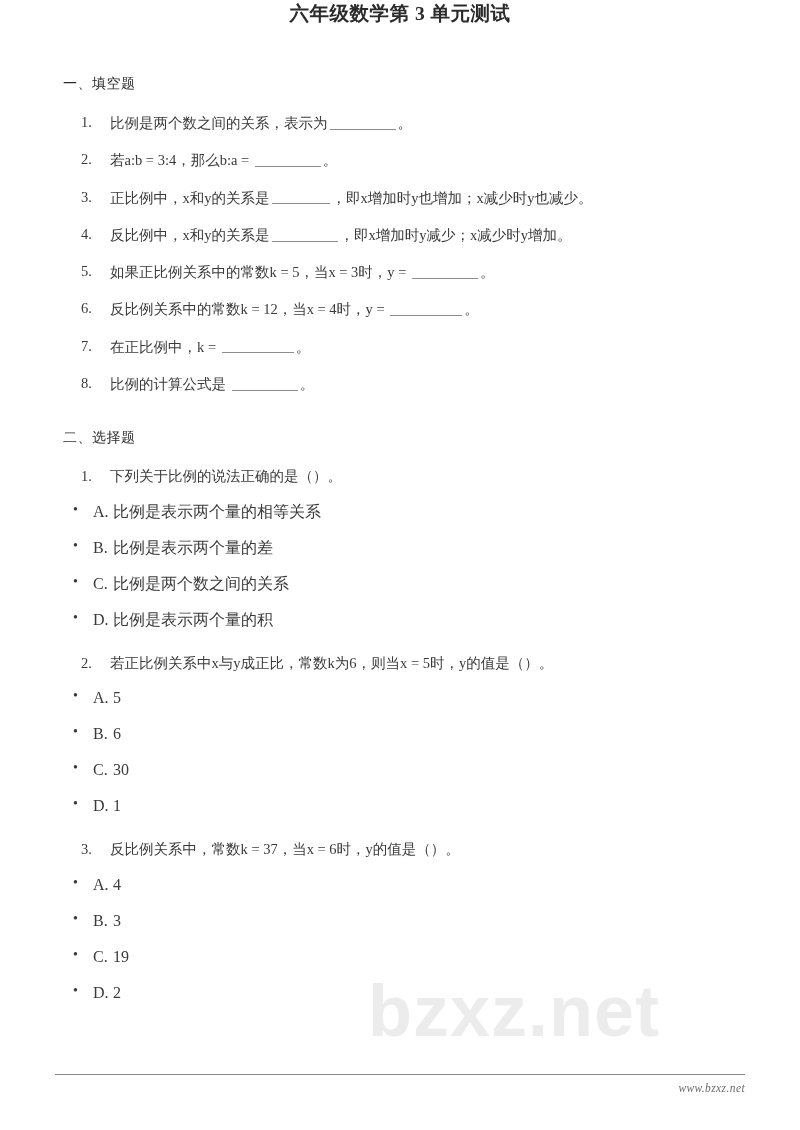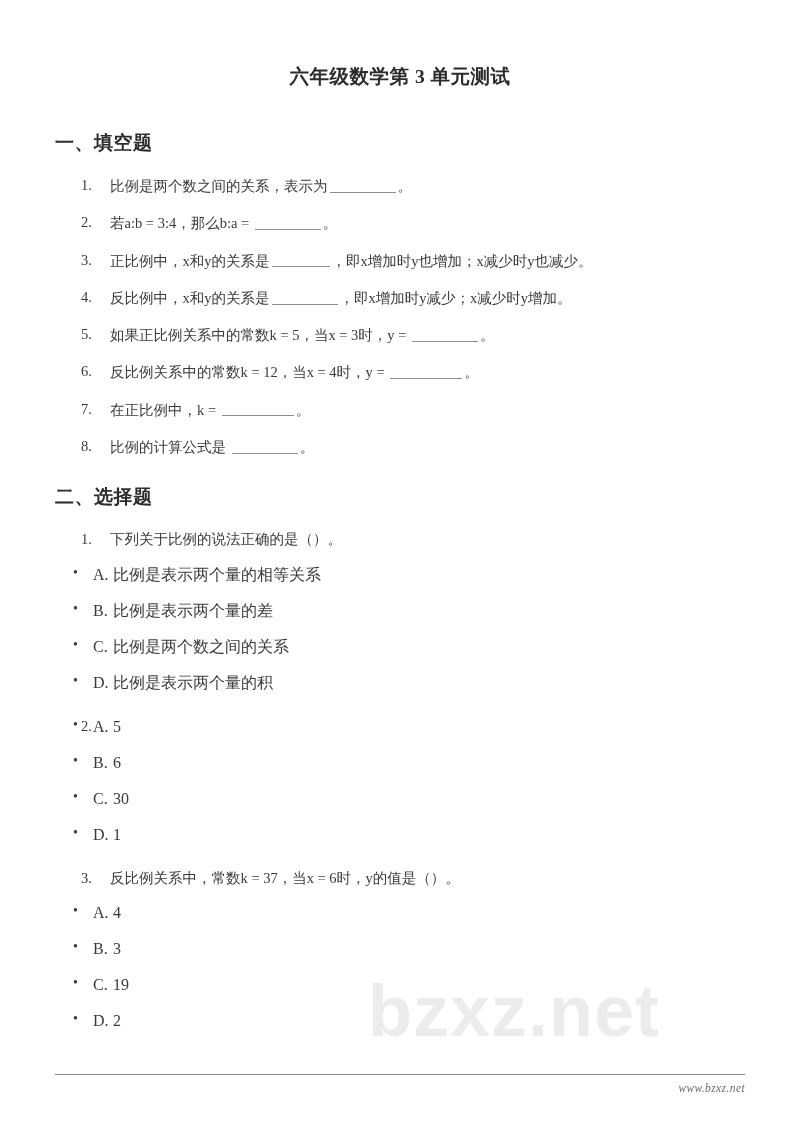--- a/index.html
+++ b/index.html
@@ -46,31 +46,30 @@
     padding: 0 55px;
   }
 
   
   .doc-title {
     text-align: center;
     font-size: 19.5px;
     font-weight: bold;
     color: #2b2b2b;
     margin: 0;
-    padding-top: 63px;
     letter-spacing: 0.5px;
     font-family: "Liberation Serif", "DejaVu Serif", serif;
   }
 
   
   .section-heading {
-    font-size: 19px;
-    font-weight: bold;
+    font-size: 14px;
+    font-weight: normal;
     color: #2b2b2b;
-    margin: 0;
+    margin: 8px;
     letter-spacing: 0.5px;
   }
   .section-1-heading { padding-top: 40px; }
   .section-2-heading { padding-top: 30px; }
 
   
   .q-list {
     list-style: none;
     margin: 0;
     padding: 0;
@@ -188,21 +187,21 @@
           <div class="q-item"><span class="q-num">1.</span><span class="q-text">下列关于比例的说法正确的是（）。</span></div>
           <ul class="choice-list">
             <li class="choice-item"><span class="choice-letter">A.</span><span>比例是表示两个量的相等关系</span></li>
             <li class="choice-item"><span class="choice-letter">B.</span><span>比例是表示两个量的差</span></li>
             <li class="choice-item"><span class="choice-letter">C.</span><span>比例是两个数之间的关系</span></li>
             <li class="choice-item"><span class="choice-letter">D.</span><span>比例是表示两个量的积</span></li>
           </ul>
           <div class="q-block-spacer"></div>
         </div>
         <div class="q-block">
-          <div class="q-item"><span class="q-num">2.</span></div>
+          <div class="q-item"><span class="q-num">2.</span><span class="q-text">若正比例关系中x与y成正比，常数k为6，则当x = 5时，y的值是（）。</span></div>
           <ul class="choice-list">
             <li class="choice-item"><span class="choice-letter">A.</span><span>5</span></li>
             <li class="choice-item"><span class="choice-letter">B.</span><span>6</span></li>
             <li class="choice-item"><span class="choice-letter">C.</span><span>30</span></li>
             <li class="choice-item"><span class="choice-letter">D.</span><span>1</span></li>
           </ul>
           <div class="q-block-spacer"></div>
         </div>
         <div class="q-block">
           <div class="q-item"><span class="q-num">3.</span><span class="q-text">反比例关系中，常数k = 37，当x = 6时，y的值是（）。</span></div>

